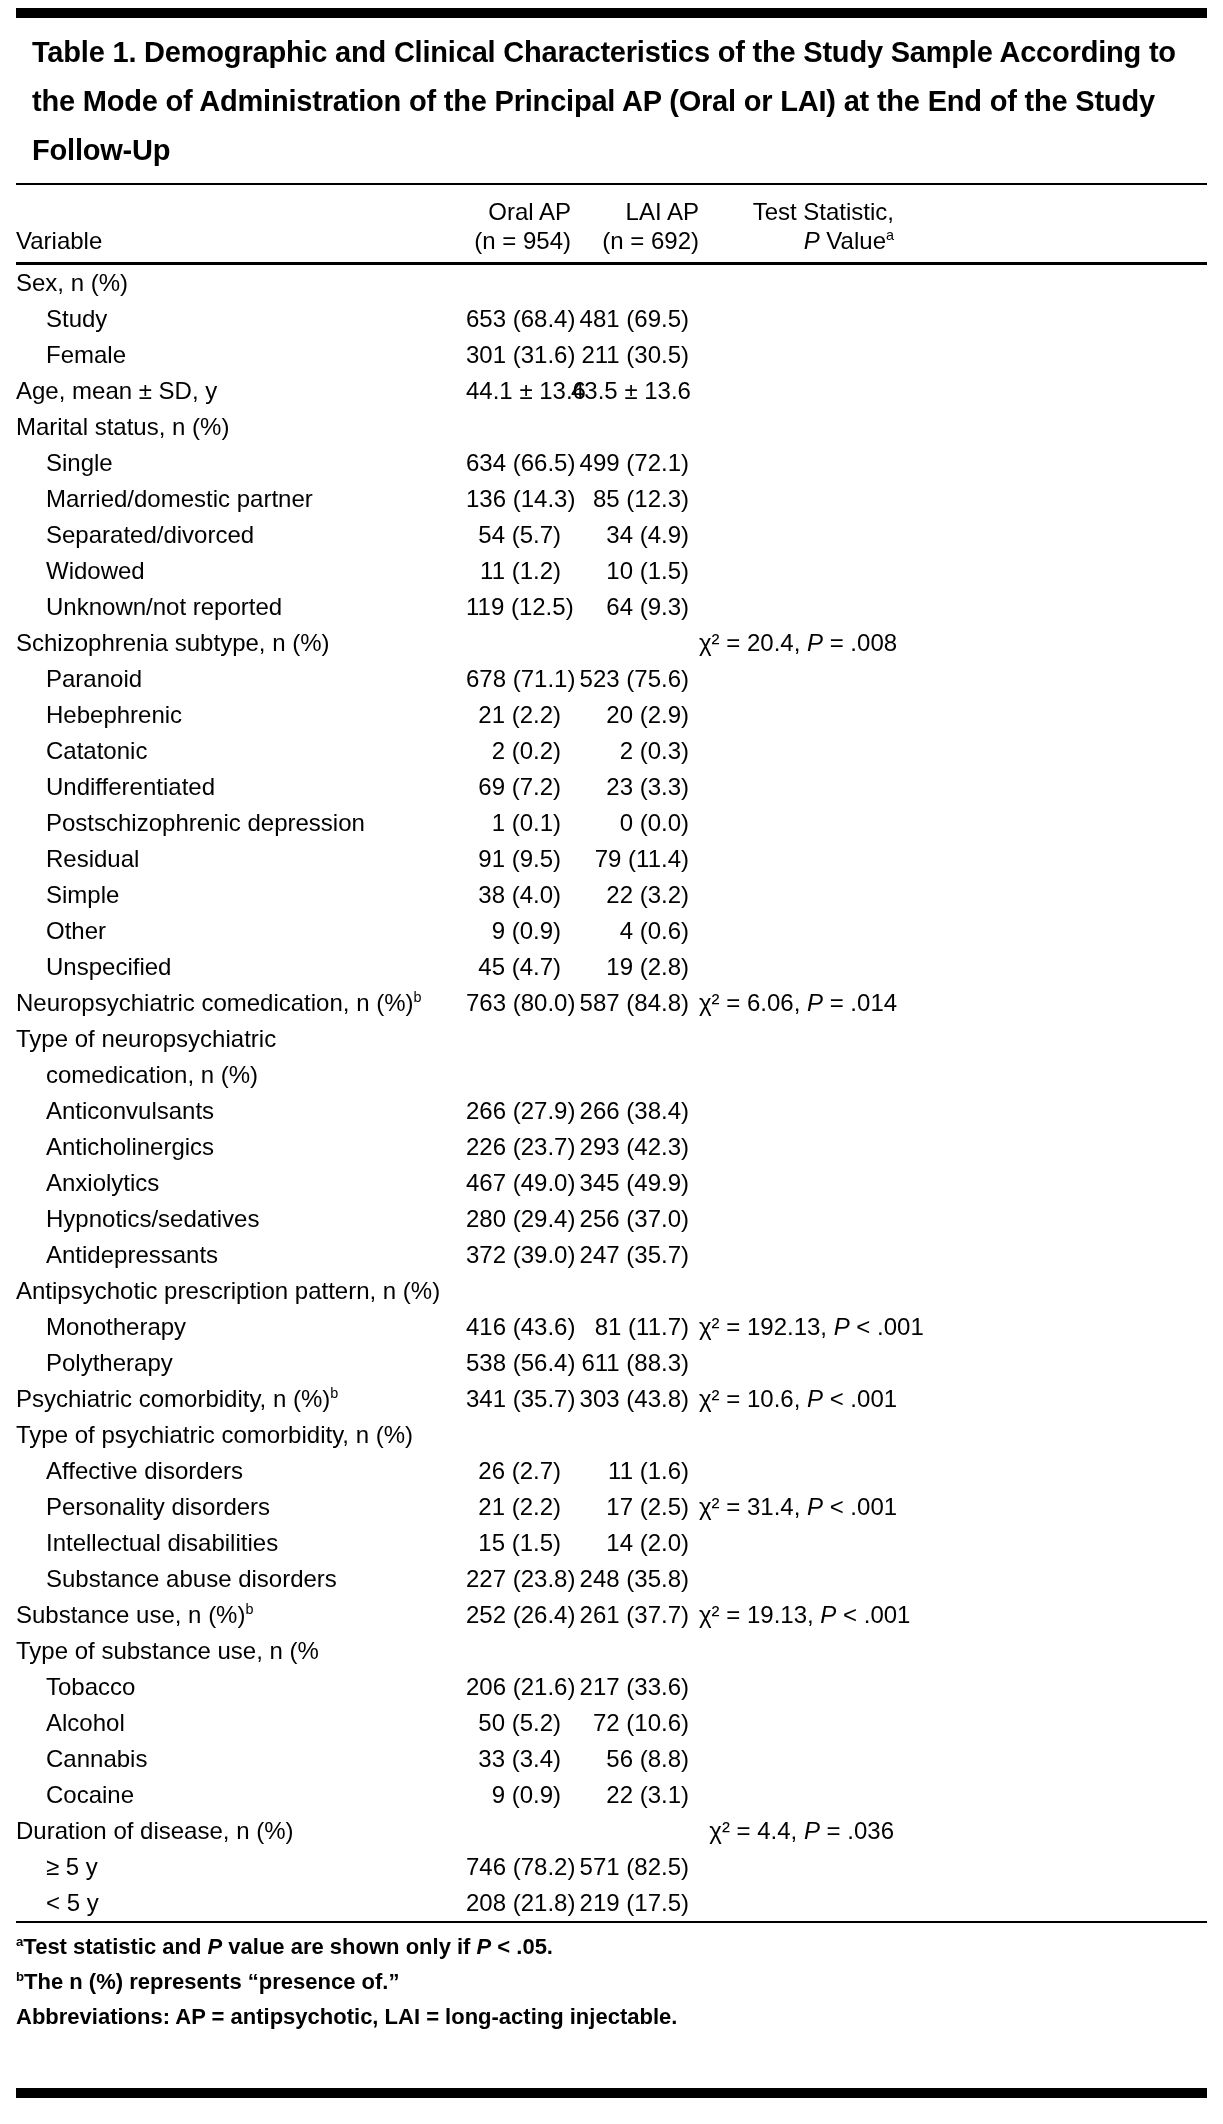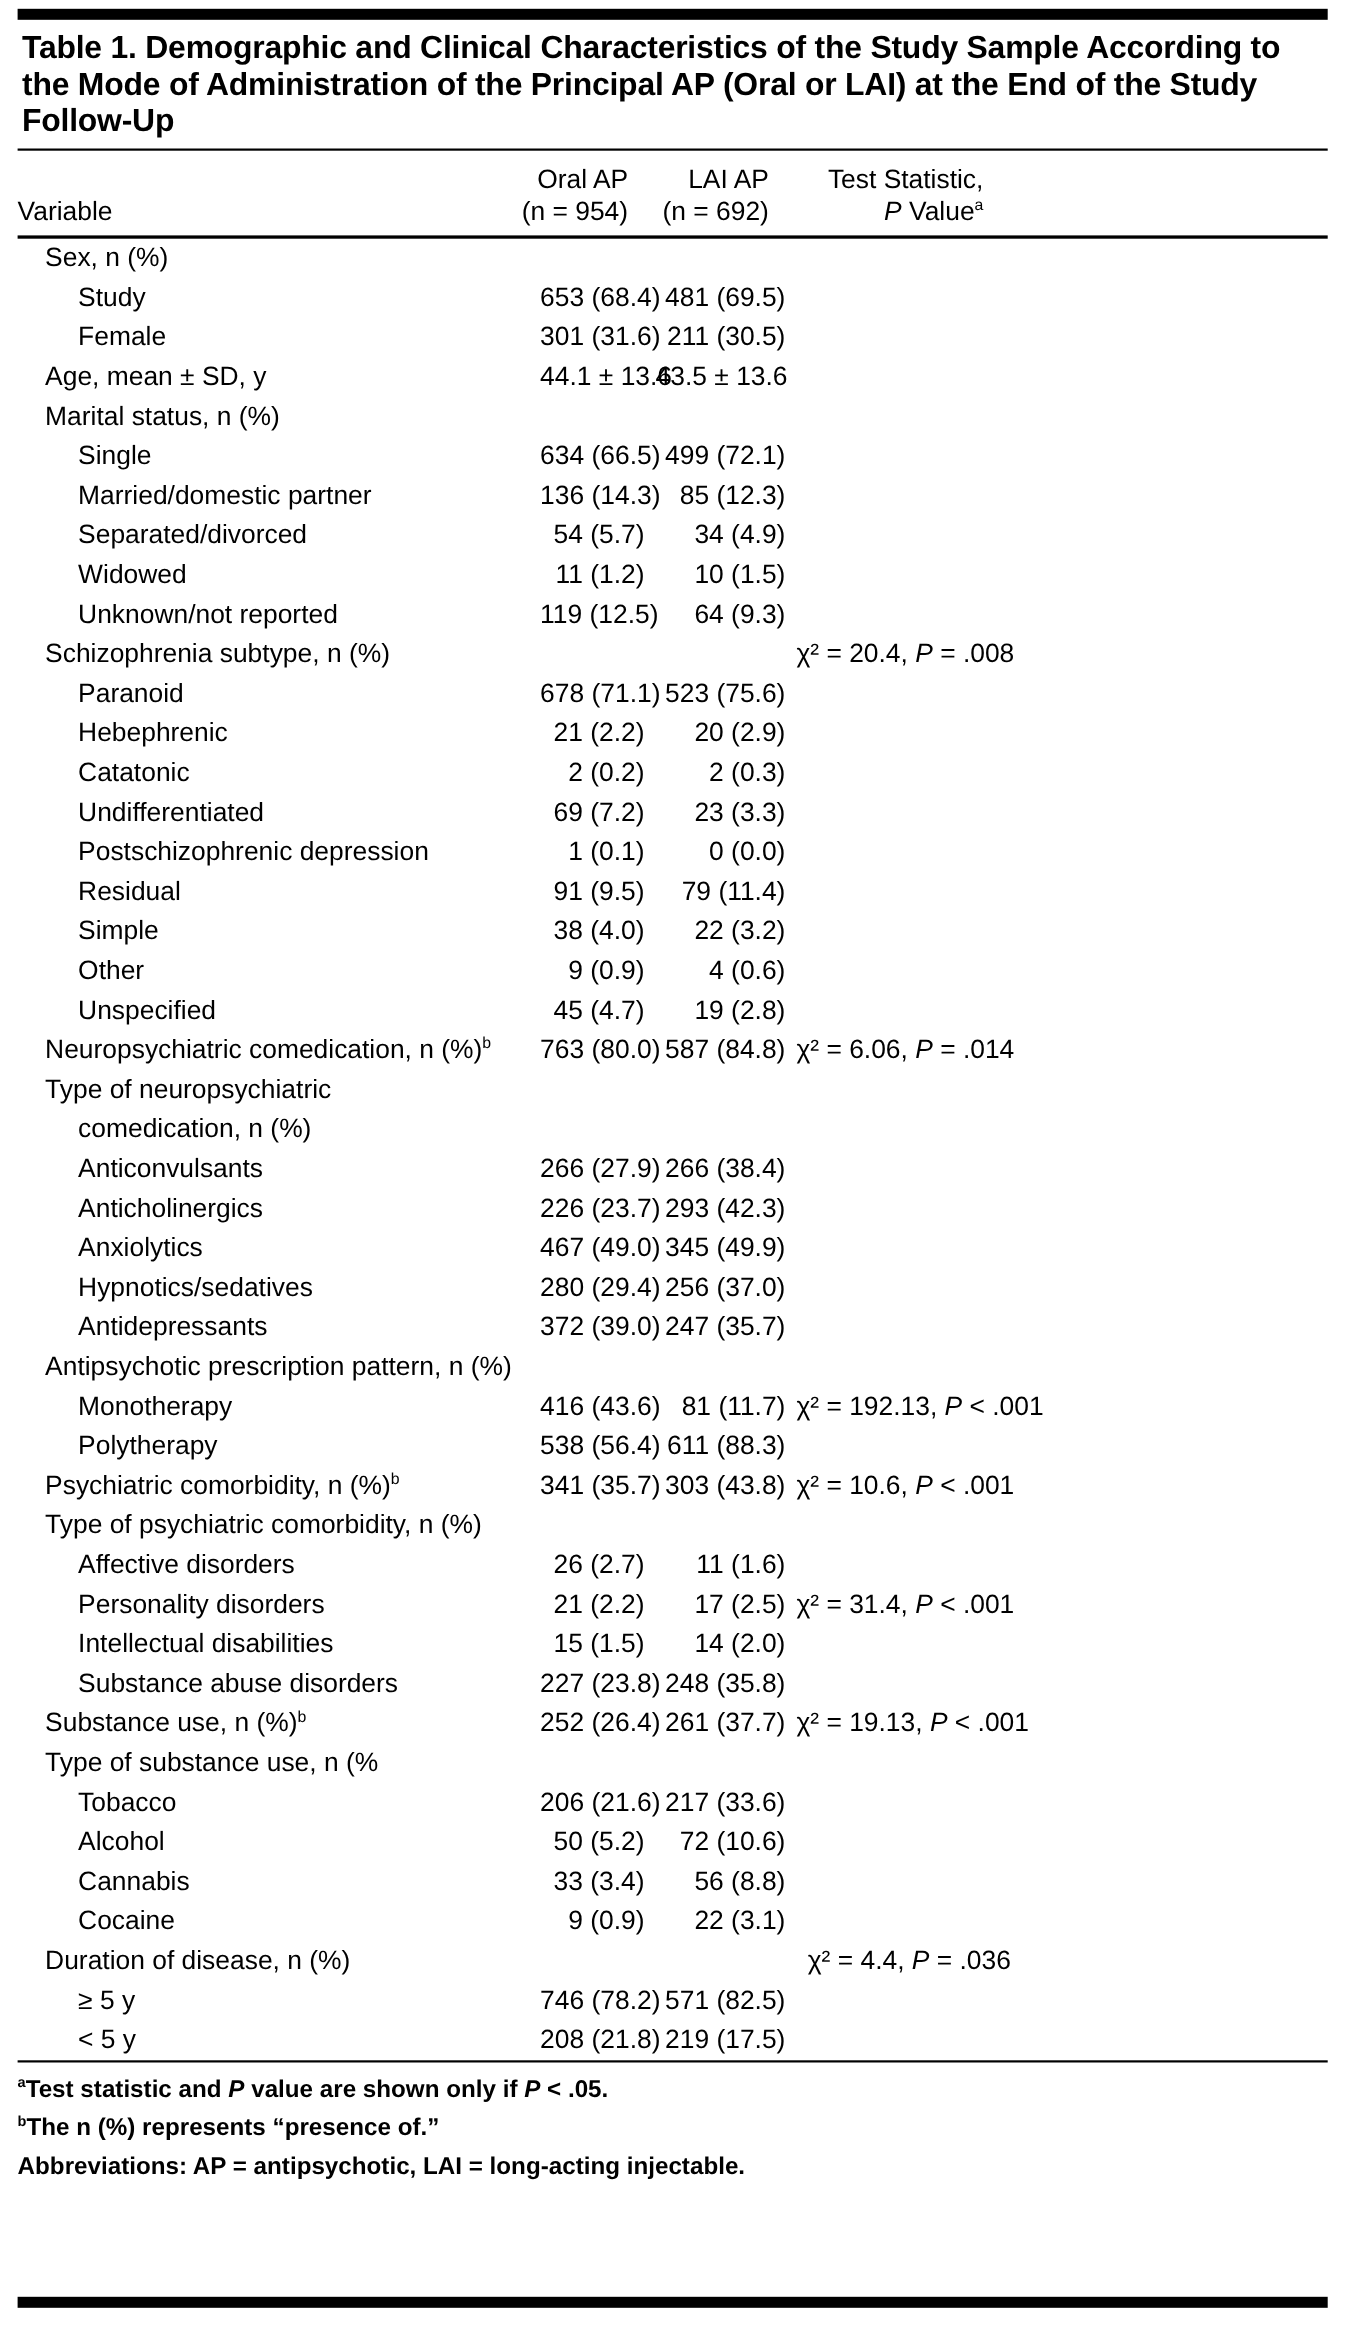--- a/index.html
+++ b/index.html
@@ -11,36 +11,36 @@
   }
   .page {
     box-sizing: border-box;
     width: 1223px; height: 2124px;
     padding: 8px 16px 26px 16px;
     display: flex; flex-direction: column;
   }
   .bar { height: 10px; background: #000; flex: 0 0 auto; }
   .bar.bottom { margin-top: auto; }
   .title {
-    font-size: 29px; line-height: 33px; font-weight: 700;
-    margin: 10px 0 8px 4px; letter-spacing: -0.2px;
+    font-size: 29px; line-height: 49px; font-weight: 700;
+    margin: 10px 0 8px 16px; letter-spacing: -0.2px;
   }
   .rule { background: #000; flex: 0 0 auto; }
   .rule.thin { height: 2px; }
   .rule.mid  { height: 3px; }
   .grid {
     display: grid;
     grid-template-columns: 450px 105px 128px 195px;
     align-items: center;
   }
   .hdr { padding: 12px 0 7px 0; font-size: 24px; line-height: 29px; align-items: end; }
   .hdr .hc { text-align: right; }
   .hdr .hc span { display: block; }
   .hdr .hvar { text-align: left; }
-  #tbody { flex: 0 0 auto; margin-left: 25px; }
+  #tbody { flex: 0 0 auto; }
   .row { height: 36px; font-size: 24px; }
   .cell { white-space: nowrap; }
   .cell.var { text-align: left; }
   .cell.var.ind { padding-left: 30px; }
   .cell.num { text-align: right; padding-right: 10px; }
   .cell.test { text-align: right; }
   sup { font-size: 0.60em; vertical-align: super; line-height: 0; }
   .footnotes { padding: 6px 0 2px 0; font-size: 22px; line-height: 35px; font-weight: bold; }
   .fn { white-space: nowrap; }
   i { font-style: italic; }

